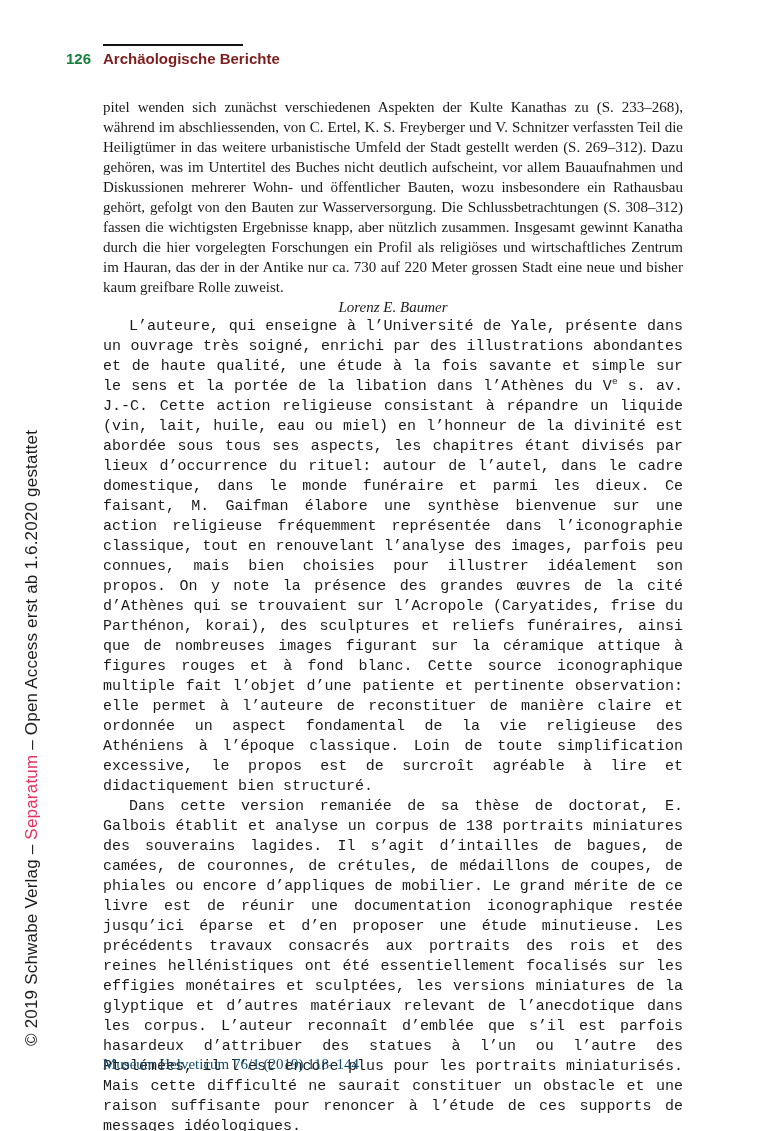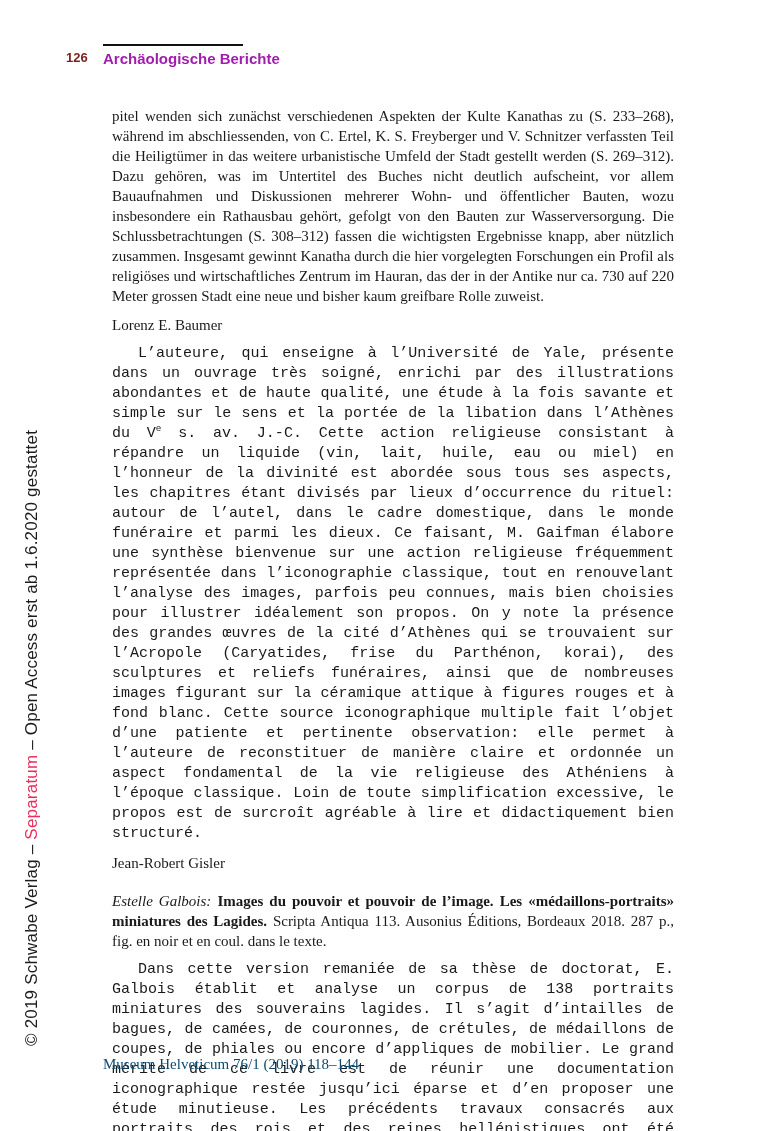--- a/index.html
+++ b/index.html
@@ -10,43 +10,43 @@
     font-family:"Liberation Serif", serif;
     color:#1a1a1a;
     overflow:hidden;
   }
   
   .header-rule{
     position:absolute;left:103px;top:44px;width:140px;height:2px;background:#111;
   }
   .page-number{
     position:absolute;left:66px;top:50px;
-    font-family:"Liberation Sans", sans-serif;font-weight:bold;font-size:13px;color:#7f1d1d;
+    font-family:"Liberation Sans", sans-serif;font-weight:bold;font-size:15px;color:#15803d;
   }
   .section-title{
     position:absolute;left:103px;top:50px;
-    font-family:"Liberation Sans", sans-serif;font-weight:bold;font-size:15px;color:#a21caf;
+    font-family:"Liberation Sans", sans-serif;font-weight:bold;font-size:15px;color:#7f1d1d;
   }
   
   .sidebar{position:absolute;left:22px;top:1046px;width:0;height:0;}
   .sidebar-inner{
     display:inline-block;white-space:nowrap;
     transform:rotate(-90deg);transform-origin:0 0;
     font-family:"Liberation Sans", sans-serif;
     font-size:17px;line-height:19px;letter-spacing:0.2px;color:#1c1c1c;
   }
   .sep-highlight{color:#e8305f;}
   
   .main{
     position:absolute;left:103px;top:97px;width:580px;
     font-size:15px;line-height:20px;text-align:justify;
   }
-  .main p{margin:9px;padding:0;}
+  .main p{margin:0;padding:0;}
   .cont{text-indent:0;}
-  .sig{text-align:left;}
+  .sig{text-align:center;font-style:italic;}
   .review-heading{margin-top:18px !important;}
   .h-author{font-style:italic;}
   .h-title{font-weight:bold;}
   .body-para{text-indent:26px;font-family:Liberation Mono, monospace;}
   sup{font-size:0.62em;line-height:0;vertical-align:super;}
   
   .footer{
     position:absolute;left:103px;top:1056px;
     font-family:"Liberation Serif", serif;font-size:15px;color:#0c4a6e;
   }
@@ -63,22 +63,20 @@
   <div class="sidebar">
     <span class="sidebar-inner"><span>© 2019 Schwabe Verlag – </span><span class="sep-highlight" style="color: rgb(232, 48, 95);">Separatum</span><span> – Open Access erst ab 1.6.2020 gestattet</span></span>
   </div>
 
   <div class="main">
 
     <p class="cont">pitel wenden sich zunächst verschiedenen Aspekten der Kulte Kanathas zu (S. 233–268), während im abschliessenden, von C. Ertel, K. S. Freyberger und V. Schnitzer verfassten Teil die Heiligtümer in das weitere urbanistische Umfeld der Stadt gestellt werden (S. 269–312). Dazu gehören, was im Untertitel des Buches nicht deutlich aufscheint, vor allem Bauaufnahmen und Diskussionen mehrerer Wohn- und öffentlicher Bauten, wozu insbesondere ein Rathausbau gehört, gefolgt von den Bauten zur Wasserversorgung. Die Schlussbetrachtungen (S. 308–312) fassen die wichtigsten Ergebnisse knapp, aber nützlich zusammen. Insgesamt gewinnt Kanatha durch die hier vorgelegten Forschungen ein Profil als religiöses und wirtschaftliches Zentrum im Hauran, das der in der Antike nur ca. 730 auf 220 Meter grossen Stadt eine neue und bisher kaum greifbare Rolle zuweist.</p>
     <p class="sig">Lorenz E. Baumer</p>
 
     <p class="body-para"><span>L’auteure, qui enseigne à l’Université de Yale, présente dans un ouvrage très soigné, enrichi par des illustrations abondantes et de haute qualité, une étude à la fois savante et simple sur le sens et la portée de la libation dans l’Athènes du V</span><sup>e</sup><span> s. av. J.-C. Cette action religieuse consistant à répandre un liquide (vin, lait, huile, eau ou miel) en l’honneur de la divinité est abordée sous tous ses aspects, les chapitres étant divisés par lieux d’occurrence du rituel: autour de l’autel, dans le cadre domestique, dans le monde funéraire et parmi les dieux. Ce faisant, M. Gaifman élabore une synthèse bienvenue sur une action religieuse fréquemment représentée dans l’iconographie classique, tout en renouvelant l’analyse des images, parfois peu connues, mais bien choisies pour illustrer idéalement son propos. On y note la présence des grandes œuvres de la cité d’Athènes qui se trouvaient sur l’Acropole (Caryatides, frise du Parthénon, korai), des sculptures et reliefs funéraires, ainsi que de nombreuses images figurant sur la céramique attique à figures rouges et à fond blanc. Cette source iconographique multiple fait l’objet d’une patiente et pertinente observation: elle permet à l’auteure de reconstituer de manière claire et ordonnée un aspect fondamental de la vie religieuse des Athéniens à l’époque classique. Loin de toute simplification excessive, le propos est de surcroît agréable à lire et didactiquement bien structuré.</span></p>
-    <p class="sig">Jean-Robert Gisler</p>
 
-    <p class="review-heading"><span class="h-author">Estelle Galbois:</span> <span class="h-title">Images du pouvoir et pouvoir de l’image. Les «médaillons-portraits» miniatures des Lagides.</span> <span class="h-pub">Scripta Antiqua 113. Ausonius Éditions, Bordeaux 2018. 287 p., fig. en noir et en coul. dans le texte.</span></p>
     <p class="body-para">Dans cette version remaniée de sa thèse de doctorat, E. Galbois établit et analyse un corpus de 138 portraits miniatures des souverains lagides. Il s’agit d’intailles de bagues, de camées, de couronnes, de crétules, de médaillons de coupes, de phiales ou encore d’appliques de mobilier. Le grand mérite de ce livre est de réunir une documentation iconographique restée jusqu’ici éparse et d’en proposer une étude minutieuse. Les précédents travaux consacrés aux portraits des rois et des reines hellénistiques ont été essentiellement focalisés sur les effigies monétaires et sculptées, les versions miniatures de la glyptique et d’autres matériaux relevant de l’anecdotique dans les corpus. L’auteur reconnaît d’emblée que s’il est parfois hasardeux d’attribuer des statues à l’un ou l’autre des Ptolémées, il l’est encore plus pour les portraits miniaturisés. Mais cette difficulté ne saurait constituer un obstacle et une raison suffisante pour renoncer à l’étude de ces supports de messages idéologiques.</p>
 
   </div>
 
   <div class="footer">Museum Helveticum 76/1 (2019) 118–144</div>
 
 </div>
 
 </body></html>

